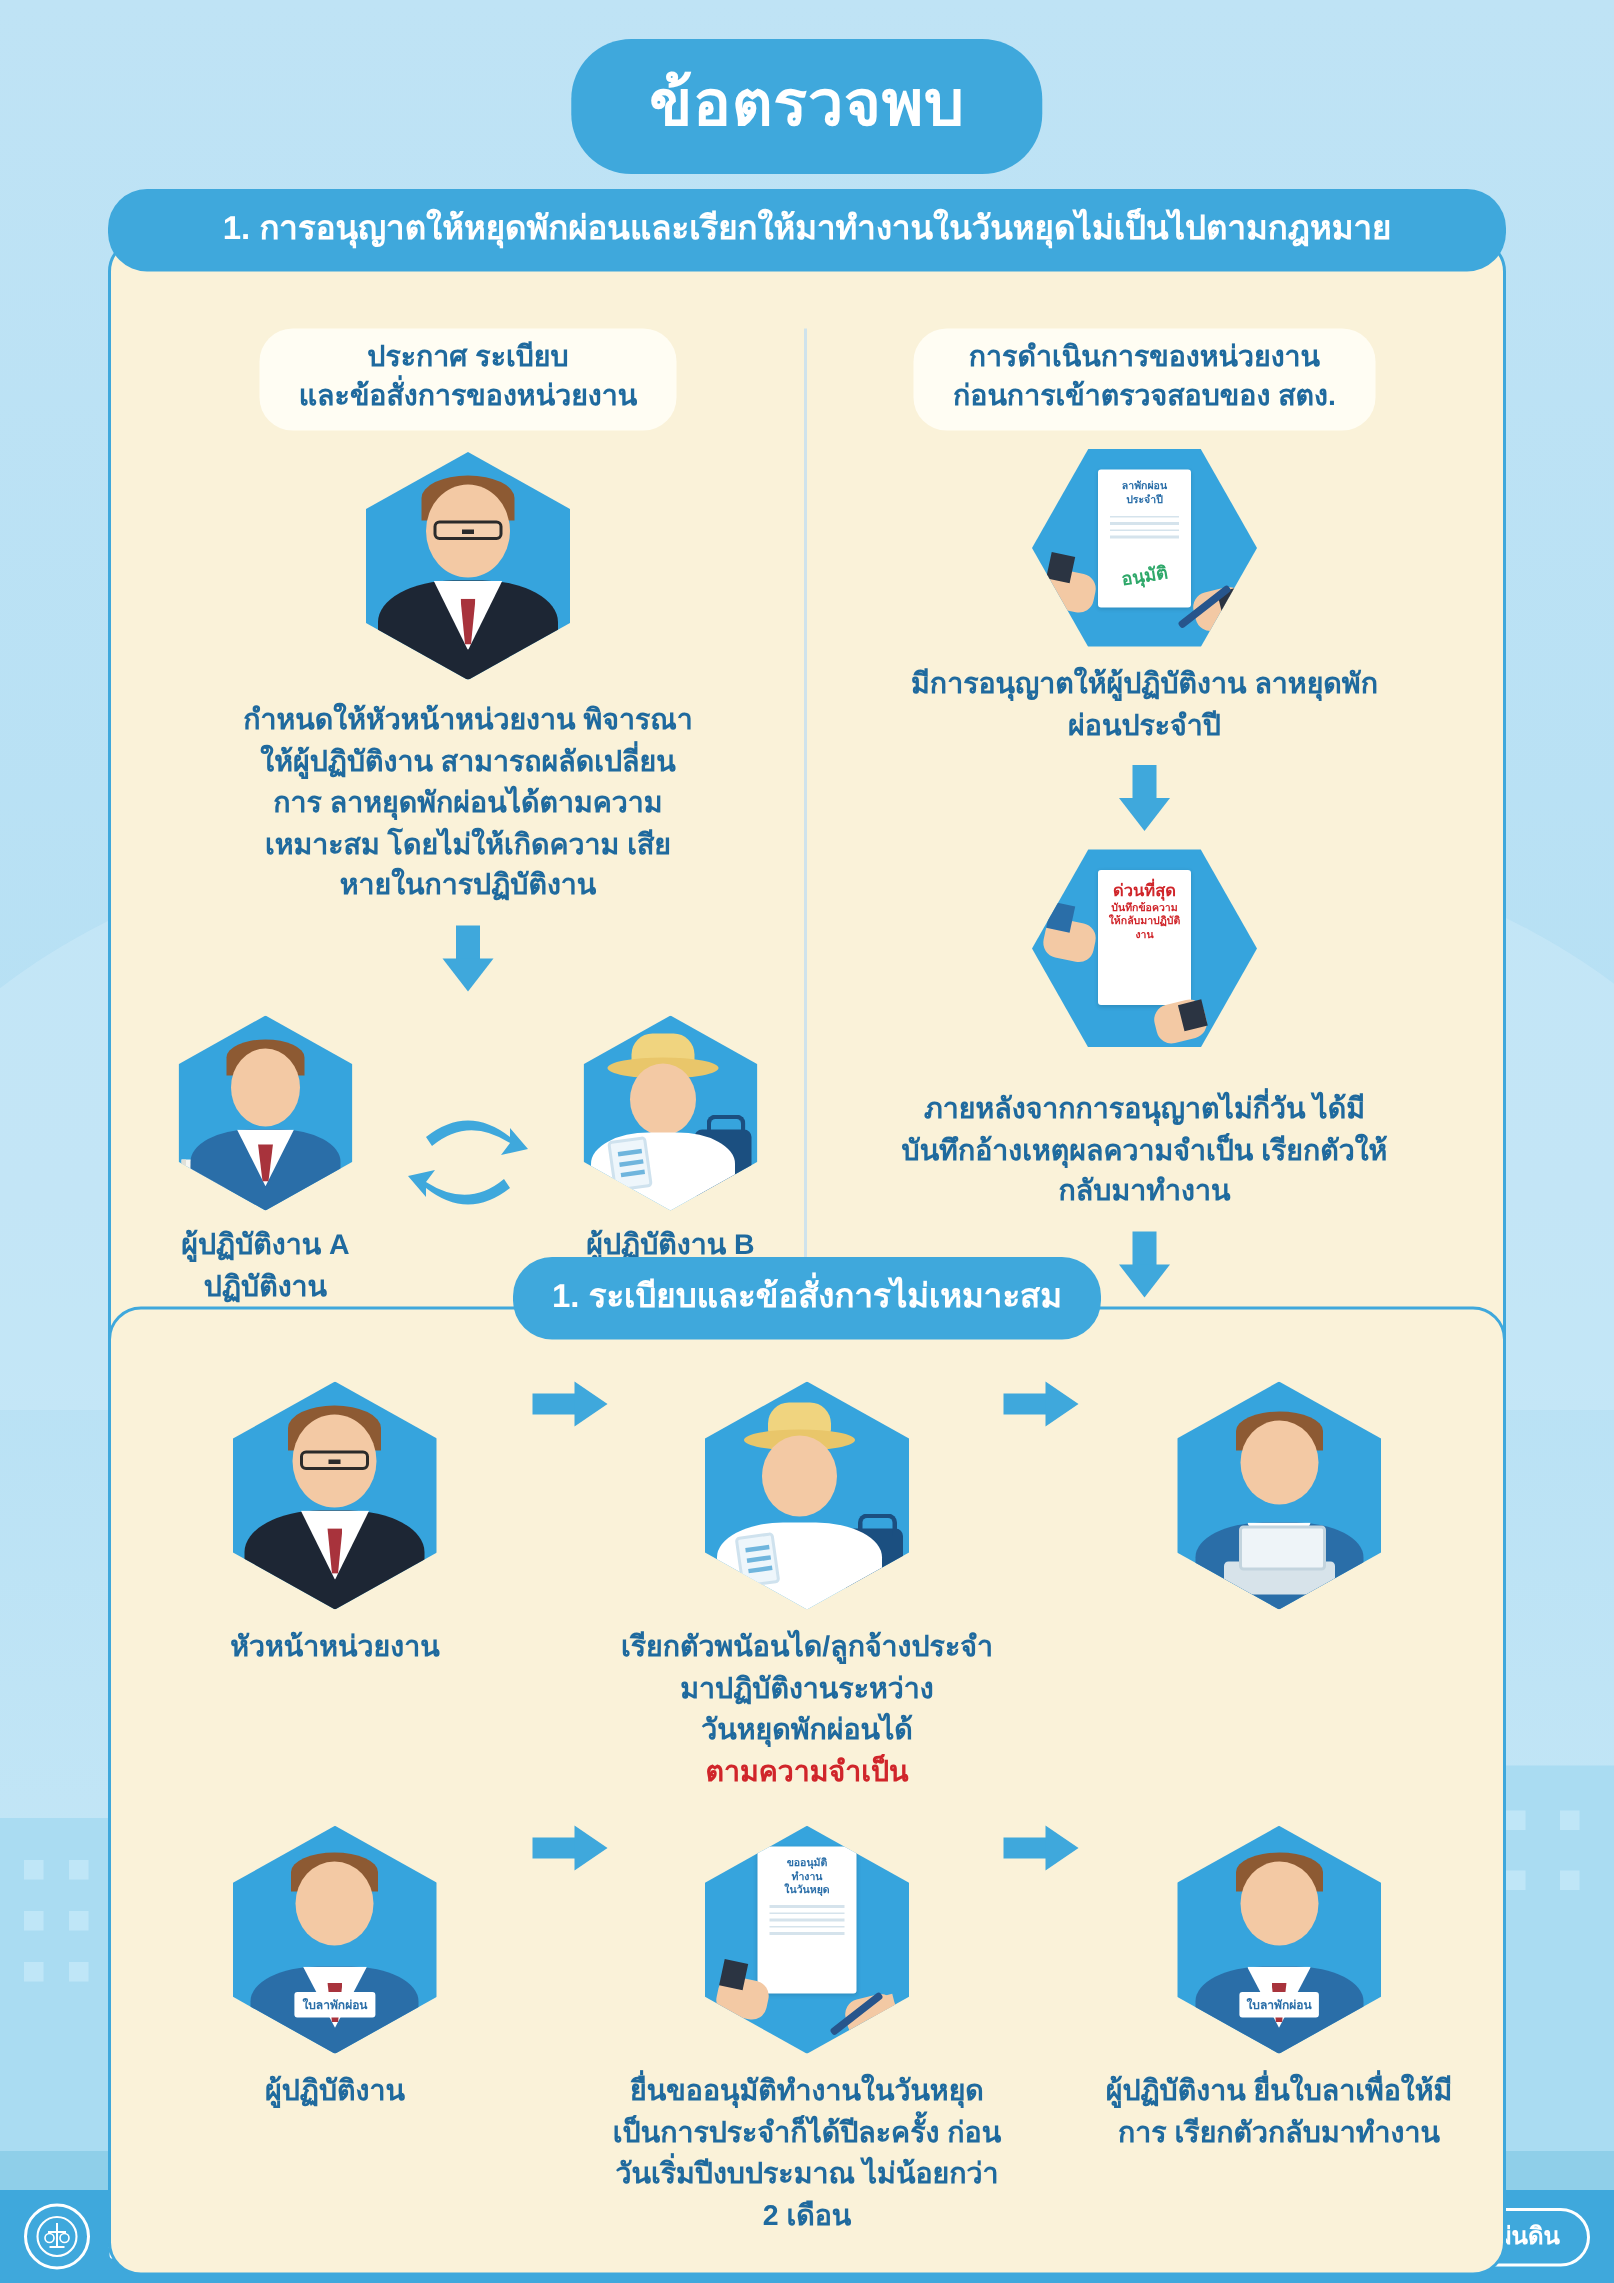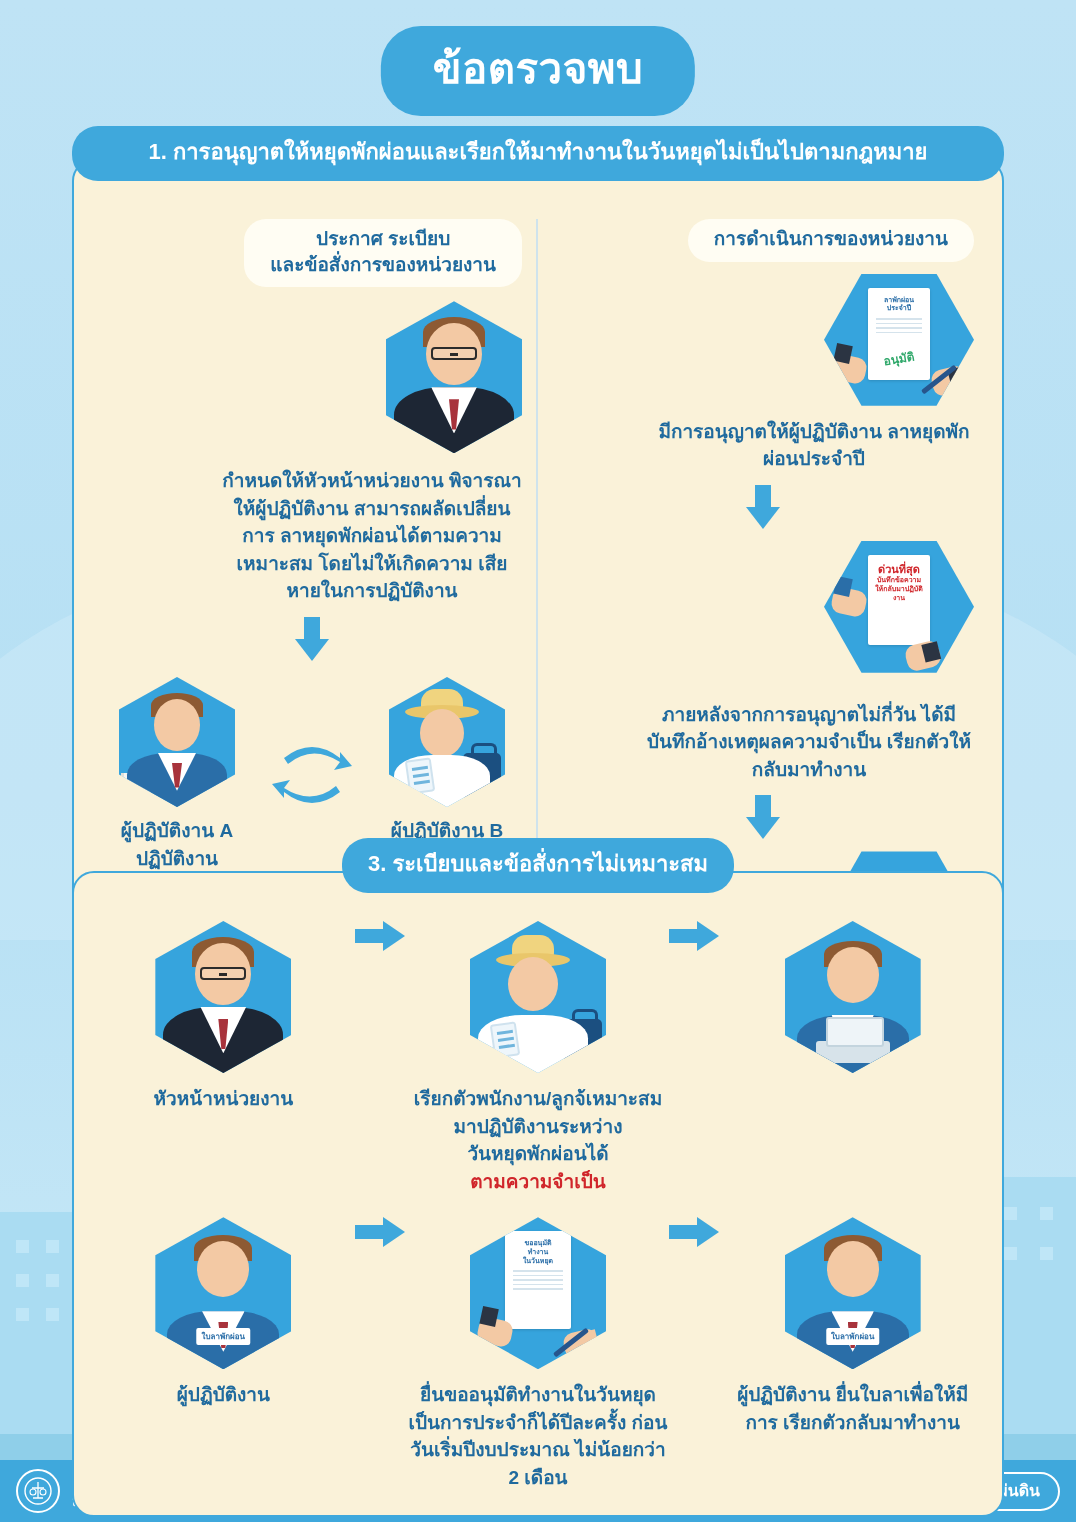--- a/index.html
+++ b/index.html
@@ -65,21 +65,21 @@
     background: #faf2d9; border: 2px solid #3fa8dc; border-radius: 22px;
     position: relative; z-index: 2;
   }
 
   #section1 { top: 126px; }
   #section1 .sec-header { width: 932px; padding-left: 18px; padding-right: 18px; }
   #section2 { top: 838px; }
 
   
   .cols { display: flex; padding: 18px 14px 26px; }
-  .col { width: 50%; padding: 0 14px; display: flex; flex-direction: column; align-items: flex-end; }
+  .col { width: 50%; padding: 0 14px; display: flex; flex-direction: column; align-items: center; }
   .col.left { border-right: 2px solid #cfe3ec; }
 
   .col-title {
     background: #fffdf3; border-radius: 22px; padding: 7px 26px 10px;
     color: #1f6a9e; font-size: 19px; font-weight: bold; line-height: 1.35;
     text-align: center; margin-bottom: 10px;
   }
 
   .body-text {
     color: #1f6a9e; font-size: 19px; font-weight: bold;
@@ -371,20 +371,21 @@
               <div>ผู้ปฏิบัติงาน B</div>
               <div>ลาหยุดพักผ่อน</div>
             </div>
           </div>
         </div>
       </div>
 
       <div class="col">
         <div class="col-title">
           <div>การดำเนินการของหน่วยงาน</div>
+          <div>ก่อนการเข้าตรวจสอบของ สตง.</div>
         </div>
 
         <div class="hex wide" style="margin-top:2px">
           <div class="doc" style="height:92px">
             <div class="d-t">ลาพักผ่อน</div>
             <div class="d-t">ประจำปี</div>
             <div class="d-lines">
                 <i></i>
                 <i></i>
                 <i></i>
@@ -432,21 +433,21 @@
         </div>
 
         <div class="body-text" style="margin-top:12px">เบิกค่าทำงานในวันหยุดได้</div>
       </div>
 
     </div>
   </div>
 </div>
 
 <div class="section" id="section2">
-  <div class="sec-header">3. ระเบียบและข้อสั่งการไม่เหมาะสม</div>
+  <div class="sec-header">1. ระเบียบและข้อสั่งการไม่เหมาะสม</div>
   <div class="sec-body">
 
     <div class="flow-row">
       <div class="flow-item">
         <div class="hex big">
           <div class="p-hair" style="width:62px;height:30px;top:16px"></div>
           <div class="p-head" style="width:56px;height:62px;top:22px"></div>
           <div class="p-glasses" style="top:46px"></div>
           <div class="p-body" style="width:120px;height:66px">
             <div class="p-suit"></div>
@@ -464,21 +465,21 @@
           <div class="t-bag"></div>
           <div class="t-hat-top" style="top:14px;left:46%"></div>
           <div class="t-hat" style="top:32px;left:46%"></div>
           <div class="p-head" style="width:50px;height:54px;top:36px;left:46%"></div>
           <div class="p-body" style="width:110px;height:58px;left:46%">
               <div class="t-shirtw"></div>
             </div>
           <div class="t-ticket" style="left:22px;bottom:16px"></div>
         </div>
         <div class="body-text cap">
-          <div>เรียกตัวพนักงาน/ลูกจ้เหมาะสม</div>
+          <div>เรียกตัวพนัอนได/ลูกจ้างประจำ</div>
           <div>มาปฏิบัติงานระหว่าง</div>
           <div>วันหยุดพักผ่อนได้</div>
           <div class="red">ตามความจำเป็น</div>
         </div>
       </div>
 
       <div class="arrow-right flow-arrow"></div>
 
       <div class="flow-item">
         <div class="hex big">

